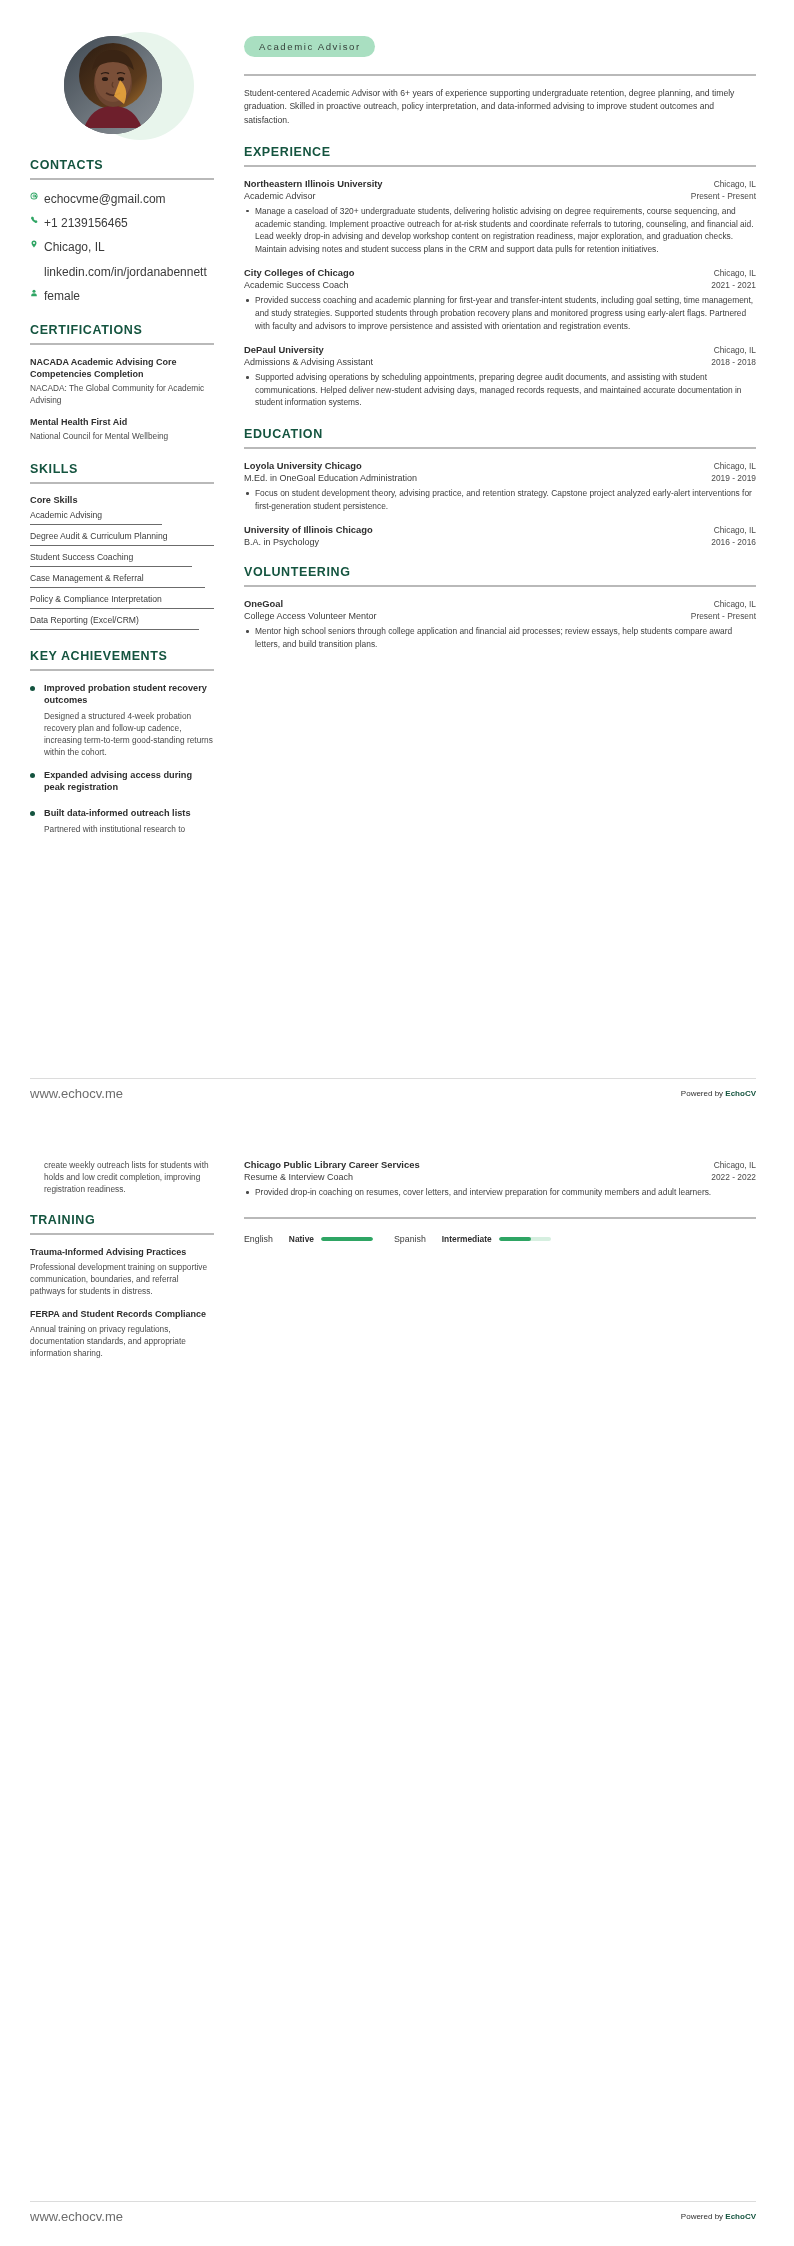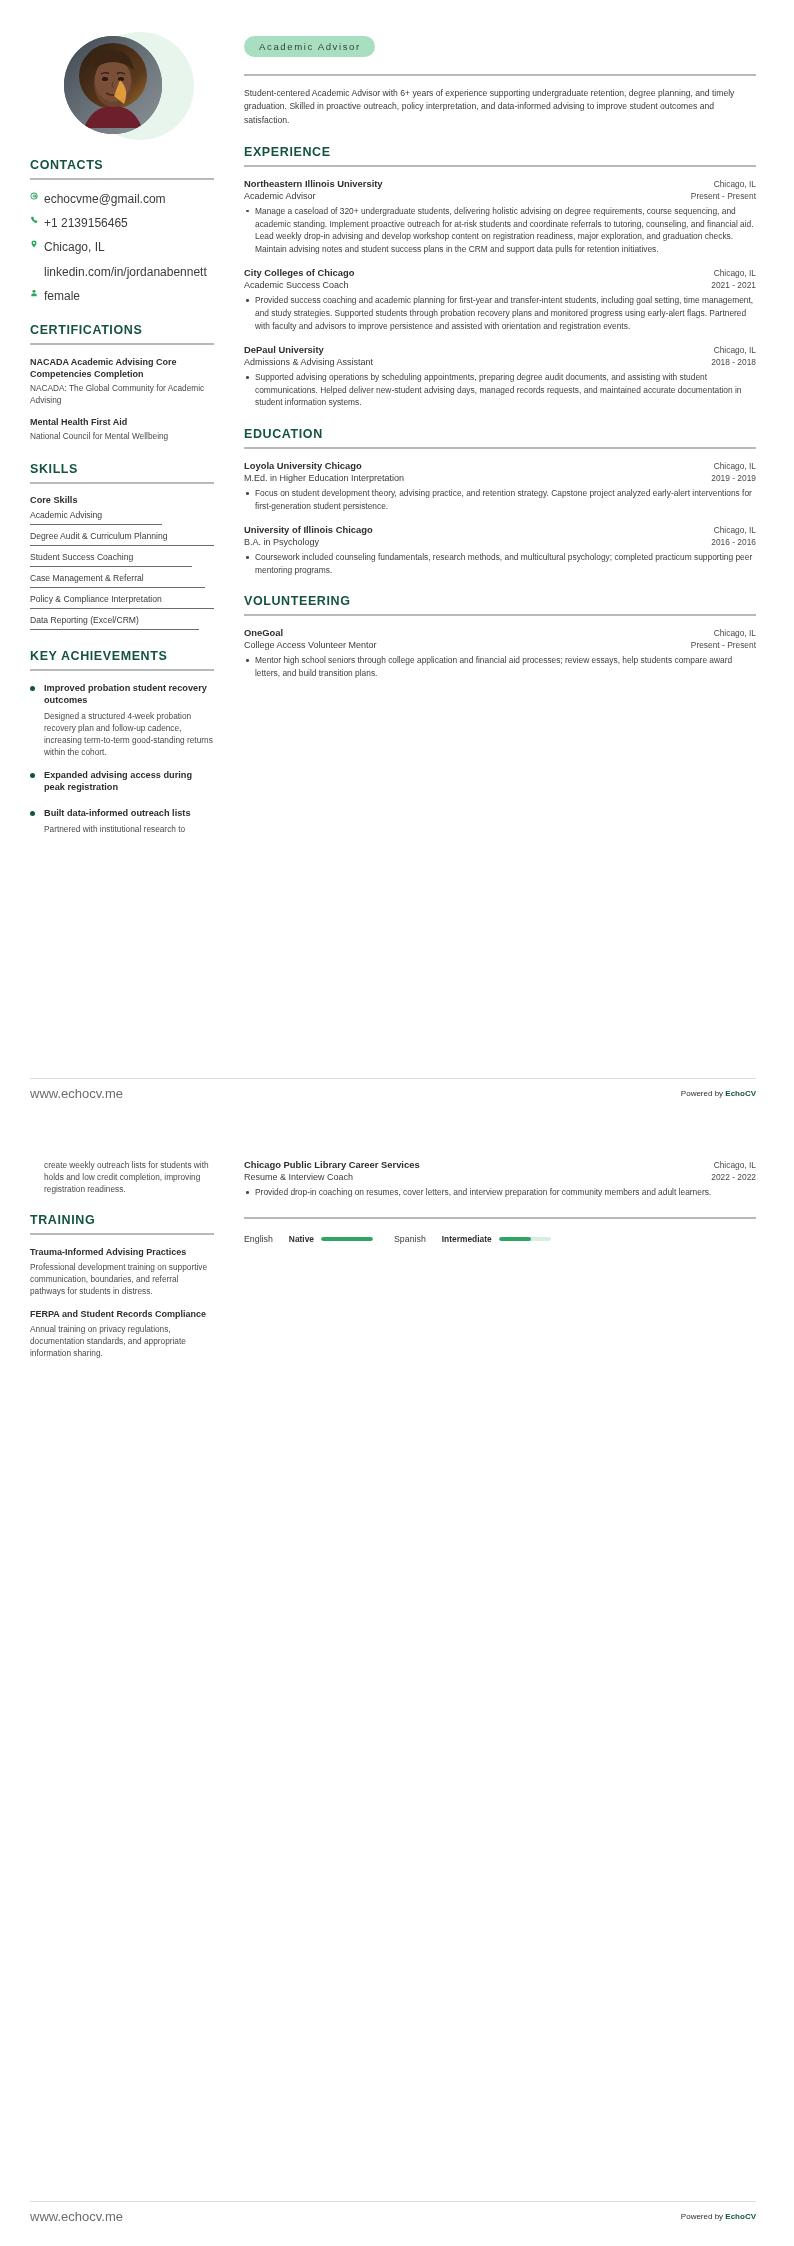--- a/index.html
+++ b/index.html
@@ -561,40 +561,37 @@
       <div class="rsection">
         <div class="rh">EDUCATION</div>
         <div class="rrule"></div>
 
         <div class="entry">
           <div class="entry-line">
             <span class="entry-org">Loyola University Chicago</span>
             <span class="entry-loc">Chicago, IL</span>
           </div>
           <div class="entry-line second">
-            <span class="entry-role">M.Ed. in Higher Education Interpretation</span>
+            <span class="entry-role">M.Ed. in OneGoal Education Administration</span>
             <span class="entry-date">2019 - 2019</span>
           </div>
           <ul class="bullets">
             <li>Focus on student development theory, advising practice, and retention strategy. Capstone project analyzed early-alert interventions for first-generation student persistence.</li>
           </ul>
         </div>
 
         <div class="entry">
           <div class="entry-line">
             <span class="entry-org">University of Illinois Chicago</span>
             <span class="entry-loc">Chicago, IL</span>
           </div>
           <div class="entry-line second">
             <span class="entry-role">B.A. in Psychology</span>
             <span class="entry-date">2016 - 2016</span>
           </div>
-          <ul class="bullets">
-            <li>Coursework included counseling fundamentals, research methods, and multicultural psychology; completed practicum supporting peer mentoring programs.</li>
-          </ul>
         </div>
       </div>
 
       
       <div class="rsection">
         <div class="rh">VOLUNTEERING</div>
         <div class="rrule"></div>
 
         <div class="entry">
           <div class="entry-line">

